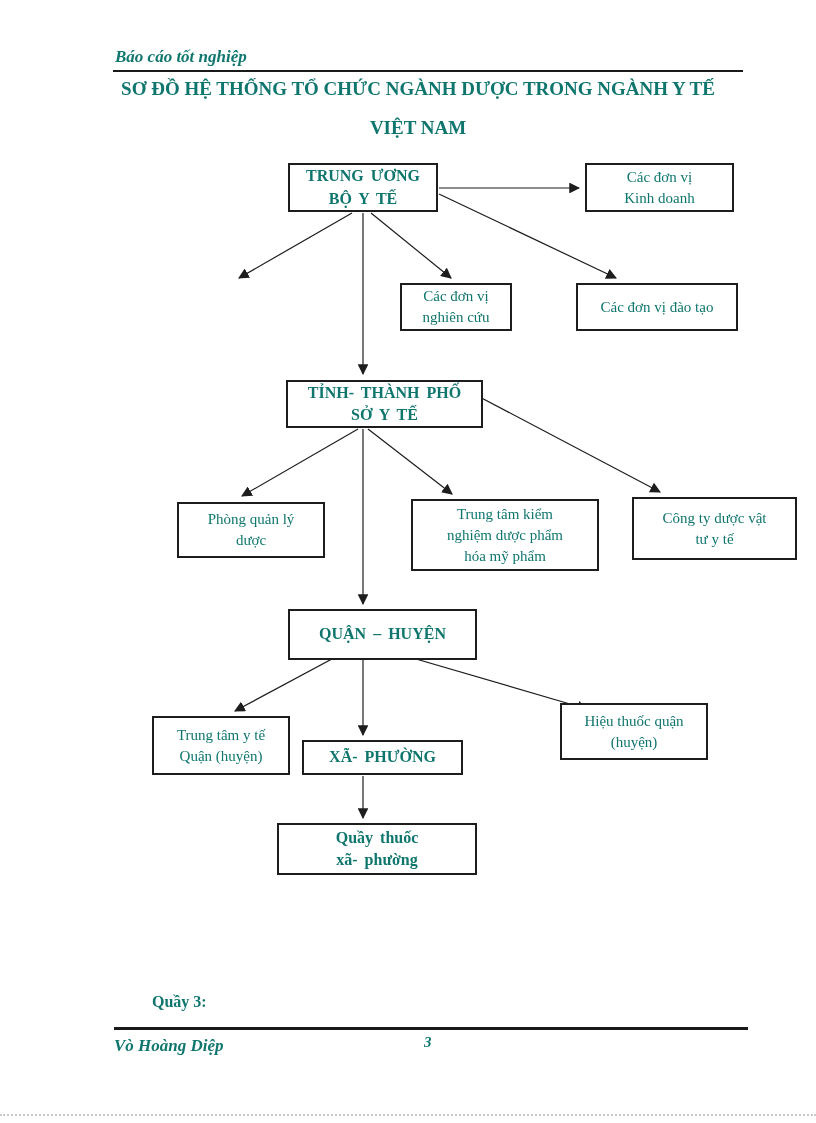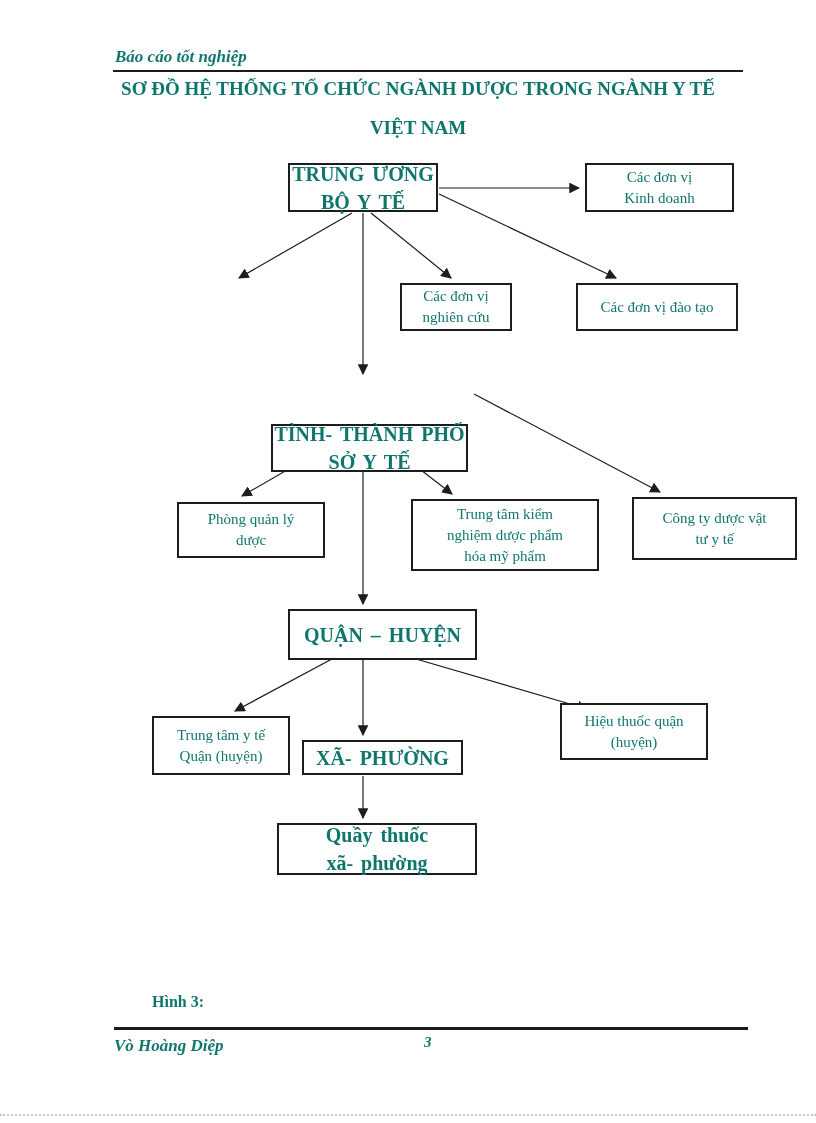--- a/index.html
+++ b/index.html
@@ -29,27 +29,27 @@
   .obox{
     position:absolute;
     border:2px solid #1d1d1d;
     background:#ffffff;
     display:flex;align-items:center;justify-content:center;
     text-align:center;
     font-size:15px;line-height:1.4;
     white-space:pre-line;
     box-sizing:border-box;
   }
-  .obox.bold{font-weight:bold;font-size:20px;word-spacing:3px;}
+  .obox.bold{font-weight:bold;font-size:16px;word-spacing:3px;}
   #box-trung-uong       {left:288px;top:163px;width:150px;height:49px;}
   #box-kinh-doanh       {left:585px;top:163px;width:149px;height:49px;}
   #box-cuc-quan-ly      {left:164px;top:283px;width:140px;height:48px;}
   #box-nghien-cuu       {left:400px;top:283px;width:112px;height:48px;}
   #box-dao-tao          {left:576px;top:283px;width:162px;height:48px;}
-  #box-tinh-thanh-pho   {left:271px;top:380px;width:197px;height:48px;margin-top:44px;}
+  #box-tinh-thanh-pho   {left:286px;top:380px;width:197px;height:48px;}
   #box-phong-quan-ly    {left:177px;top:502px;width:148px;height:56px;}
   #box-trung-tam-kiem   {left:411px;top:499px;width:188px;height:72px;}
   #box-cong-ty-duoc     {left:632px;top:497px;width:165px;height:63px;}
   #box-quan-huyen       {left:288px;top:609px;width:189px;height:51px;}
   #box-trung-tam-y-te   {left:152px;top:716px;width:138px;height:59px;}
   #box-xa-phuong        {left:302px;top:740px;width:161px;height:35px;}
   #box-hieu-thuoc       {left:560px;top:703px;width:148px;height:57px;}
   #box-quay-thuoc       {left:277px;top:823px;width:200px;height:52px;}
   .connector-layer{
     position:absolute;left:0;top:0;width:816px;height:1123px;
@@ -129,19 +129,19 @@
 tư y tế</div>
   <div class="obox bold" id="box-quan-huyen">QUẬN – HUYỆN</div>
   <div class="obox" id="box-trung-tam-y-te">Trung tâm y tế
 Quận (huyện)</div>
   <div class="obox bold" id="box-xa-phuong">XÃ- PHƯỜNG</div>
   <div class="obox" id="box-hieu-thuoc">Hiệu thuốc quận
 (huyện)</div>
   <div class="obox bold" id="box-quay-thuoc">Quầy thuốc
 xã- phường</div>
 
-  <div class="figure-caption">Hình 3:</div>
+  <div class="figure-caption">Quầy 3:</div>
   <div class="footer-rule"></div>
   <div class="footer-author">Vò Hoàng Diệp</div>
   <div class="footer-page-number">3</div>
   <div class="scan-dots"></div>
 
 </div>
 
 </body></html>

